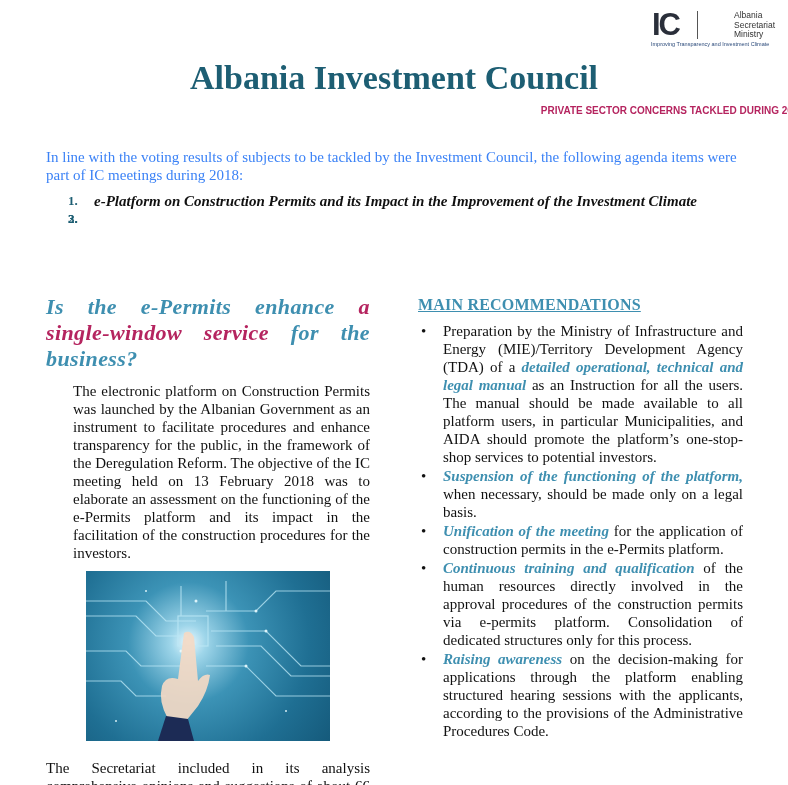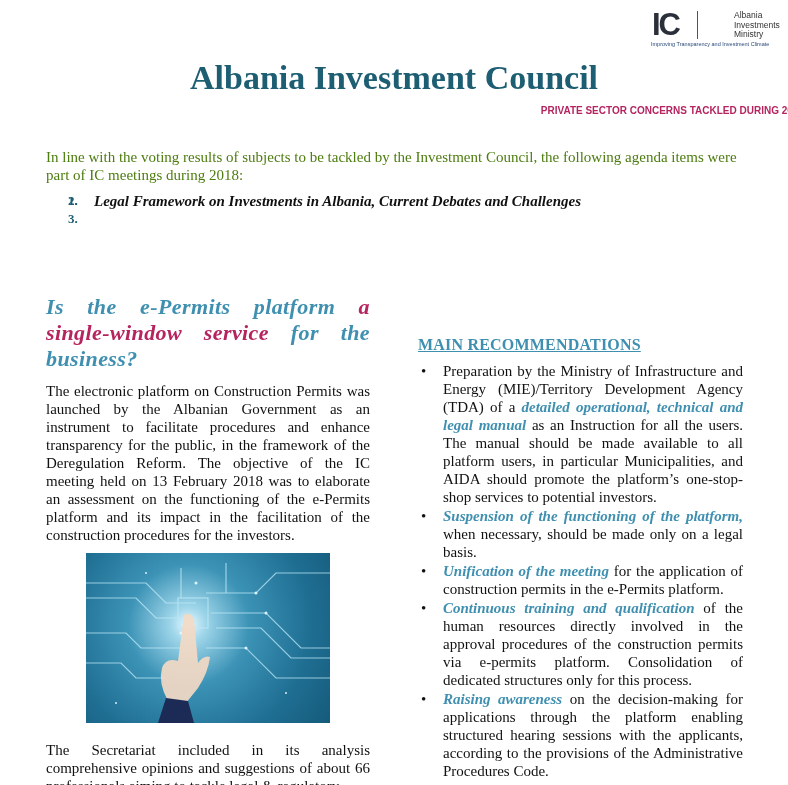--- a/index.html
+++ b/index.html
@@ -7,69 +7,69 @@
 
   .logo { position: absolute; left: 651px; top: 8px; width: 132px; height: 42px; }
   .logo-ic { position: absolute; left: 1px; top: 2px; font-family: "Liberation Sans", sans-serif; font-weight: 900; font-size: 31px; letter-spacing: -2px; color: #2a2f3a; line-height: 30px; }
   .logo-bar { position: absolute; left: 46px; top: 3px; width: 1px; height: 28px; background: #555; }
   .logo-text { position: absolute; left: 52px; top: 3px; font-family: "Liberation Sans", sans-serif; font-size: 8.5px; line-height: 9.5px; color: #333; margin-left: 31px; }
   .logo-tag { position: absolute; left: 0; top: 33px; font-family: "Liberation Sans", sans-serif; font-size: 5.5px; color: #2b4a7a; white-space: nowrap; }
 
   .main-title { position: absolute; left: 0; width: 788px; top: 58px; text-align: center; font-family: "Liberation Serif", serif; font-weight: bold; font-size: 34px; color: #1d5e73; line-height: 40px; }
   .sub-title { position: absolute; left: 16px; width: 788px; top: 101px; text-align: right; font-family: "Liberation Sans", sans-serif; font-weight: bold; font-size: 10px; color: #b5245f; line-height: 20px; }
 
-  .intro { position: absolute; left: 46px; top: 148px; width: 700px; font-size: 15px; line-height: 18px; color: #4d7c0f; }
+  .intro { position: absolute; left: 46px; top: 148px; width: 700px; font-size: 15px; line-height: 18px; color: #3b82f6; }
 
   .agenda { position: absolute; left: 66px; top: 192px; width: 680px; margin: 0; padding: 0; list-style: none; }
   .agenda li { position: relative; padding-left: 28px; font-style: italic; font-weight: bold; font-size: 15px; line-height: 18px; text-align: justify; }
   .agenda .num { position: absolute; left: 2px; top: 0; font-style: normal; font-weight: bold; color: #1d5e73; font-size: 13px; }
 
   .left-col { position: absolute; left: 46px; top: 294px; width: 324px; }
   .q-title { font-style: italic; font-weight: bold; font-size: 22px; line-height: 26px; text-align: justify; text-align-last: left; color: #3e8fb0; letter-spacing: 0.4px; word-spacing: 10px; }
   .q-title .pink { color: #b5245f; }
-  .para { margin-top: 10px; font-size: 15px; line-height: 18px; text-align: justify; }
+  .para { margin-top: 10px; font-size: 15px; line-height: 18px; text-align: justify; margin-left: 27px; }
   .photo { display: block; margin: 9px auto 0 auto; width: 244px; height: 170px; position: relative; overflow: hidden;
            background: radial-gradient(circle at 42% 42%, #e8f8ff 0%, #9fd6ea 10%, #3c93b6 35%, #1f6f93 70%, #155a7b 100%); }
   .photo svg { position: absolute; left: 0; top: 0; }
   .para2 { margin-top: 18px; font-size: 15px; line-height: 18px; text-align: justify; }
 
   .right-col { position: absolute; left: 418px; top: 295px; width: 325px; }
-  .rec-heading { font-family: "Liberation Serif", serif; font-weight: bold; font-size: 16px; color: #3e8fb0; text-decoration: underline; line-height: 20px; letter-spacing: 0.2px; margin-top: 40px; }
+  .rec-heading { font-family: "Liberation Serif", serif; font-weight: bold; font-size: 16px; color: #3e8fb0; text-decoration: underline; line-height: 20px; letter-spacing: 0.2px; }
   .recs { margin: 7px 0 0 0; padding: 0; list-style: none; }
   .recs li { position: relative; padding-left: 25px; font-size: 15px; line-height: 18px; text-align: justify; margin-bottom: 1px; }
   .recs .bullet { position: absolute; left: 3px; top: 0; font-size: 15px; }
   .hl { color: #3e8fb0; font-style: italic; font-weight: bold; }
 </style>
 </head>
 <body>
 
 <div class="logo">
   <div class="logo-ic">IC</div>
   <div class="logo-bar"></div>
   <div class="logo-text">
     <div>Albania</div>
-    <div>Investments</div>
+    <div>Secretariat</div>
     <div>Ministry</div>
   </div>
   <div class="logo-tag">Improving Transparency and Investment Climate</div>
 </div>
 
 <div class="main-title">Albania Investment Council</div>
 <div class="sub-title">PRIVATE SECTOR CONCERNS TACKLED DURING 2018</div>
 
 <div class="intro">In line with the voting results of subjects to be tackled by the Investment Council, the following agenda items were part of IC meetings during 2018:</div>
 
 <ol class="agenda">
-  <li><span class="num">1.</span></li>
-  <li><span class="num">2.</span><span>Legal Framework on Investments in Albania, Current Debates and Challenges</span></li>
+  <li><span class="num">1.</span><span>e-Platform on Construction Permits and its Impact in the Improvement of the Investment Climate</span></li>
+  <li><span class="num">2.</span></li>
   <li><span class="num">3.</span></li>
 </ol>
 
 <div class="left-col">
-  <div class="q-title"><span>Is the e-Permits platform </span><span class="pink">a single-window service</span><span> for the business?</span></div>
+  <div class="q-title"><span>Is the e-Permits enhance </span><span class="pink">a single-window service</span><span> for the business?</span></div>
   <div class="para">The electronic platform on Construction Permits was launched by the Albanian Government as an instrument to facilitate procedures and enhance transparency for the public, in the framework of the Deregulation Reform. The objective of the IC meeting held on 13 February 2018 was to elaborate an assessment on the functioning of the e-Permits platform and its impact in the facilitation of the construction procedures for the investors.</div>
   <div class="photo" title="Hand touching digital circuit board interface">
     <svg width="244" height="170" viewBox="0 0 244 170">
       <g stroke="#bfeaf7" stroke-width="1.2" fill="none" opacity="0.75">
         <path d="M0 30 H60 L80 50 H110"></path>
         <path d="M0 45 H50 L70 65 H100"></path>
         <path d="M120 40 H170 L190 20 H244"></path>
         <path d="M125 60 H180 L215 95 H244"></path>
         <path d="M130 75 H175 L205 105 H244"></path>
         <path d="M120 95 H160 L190 125 H244"></path>

